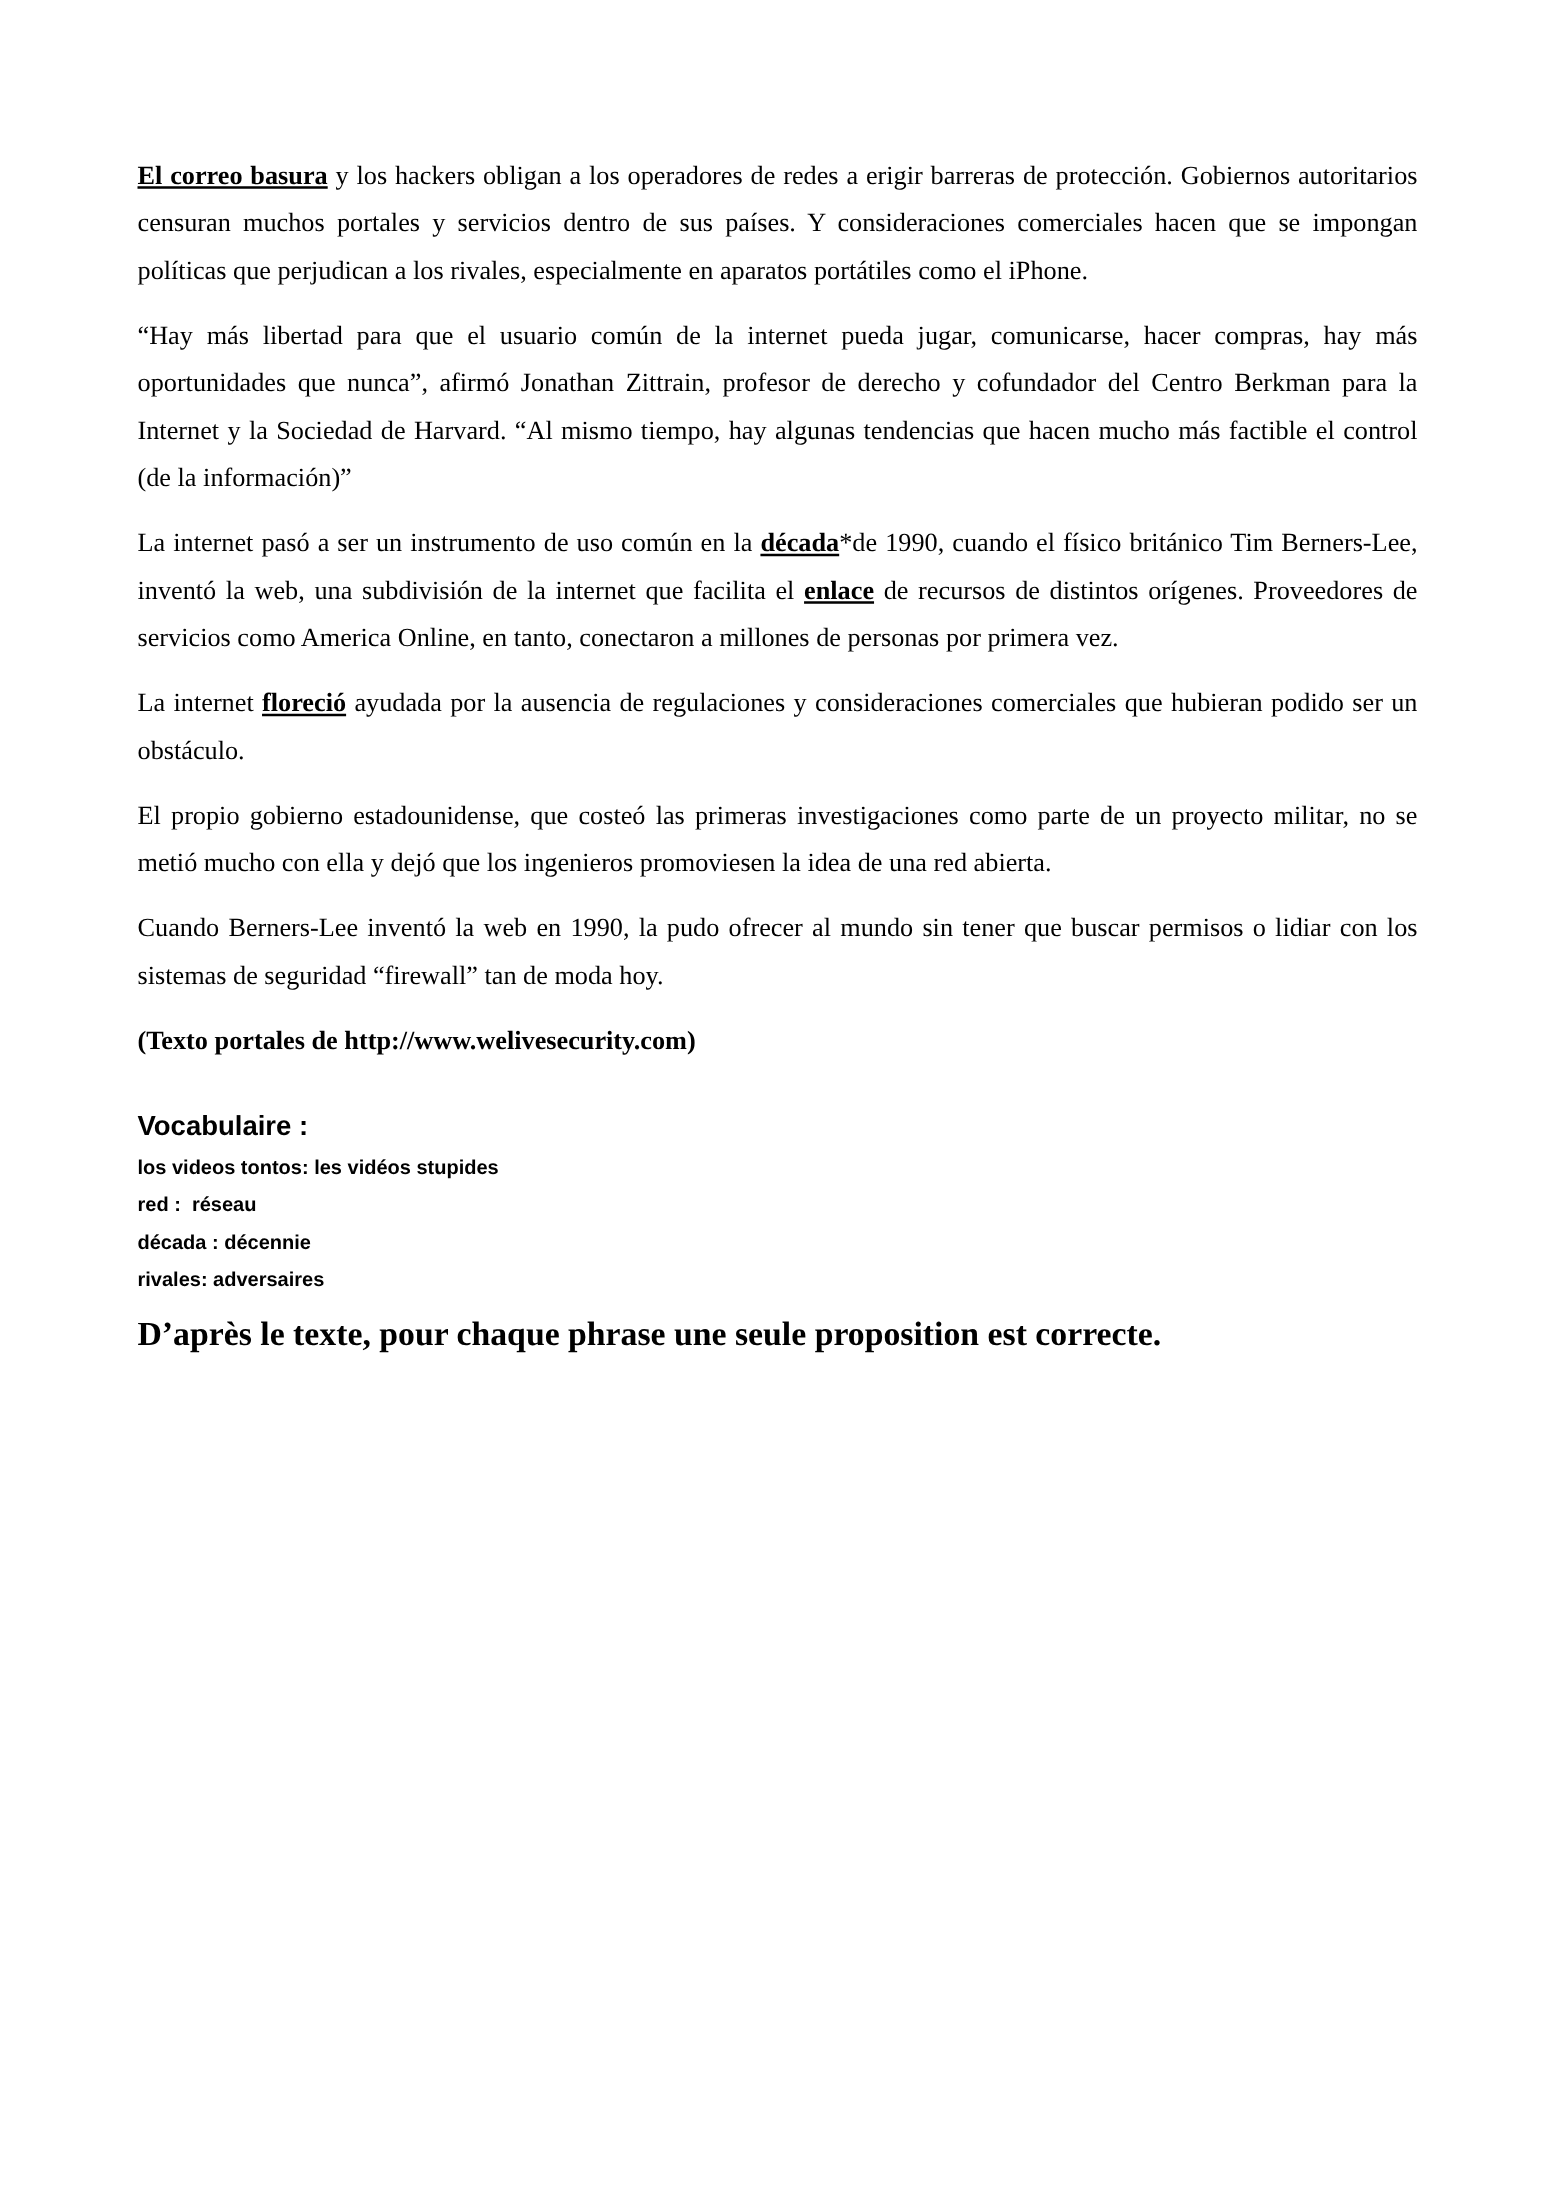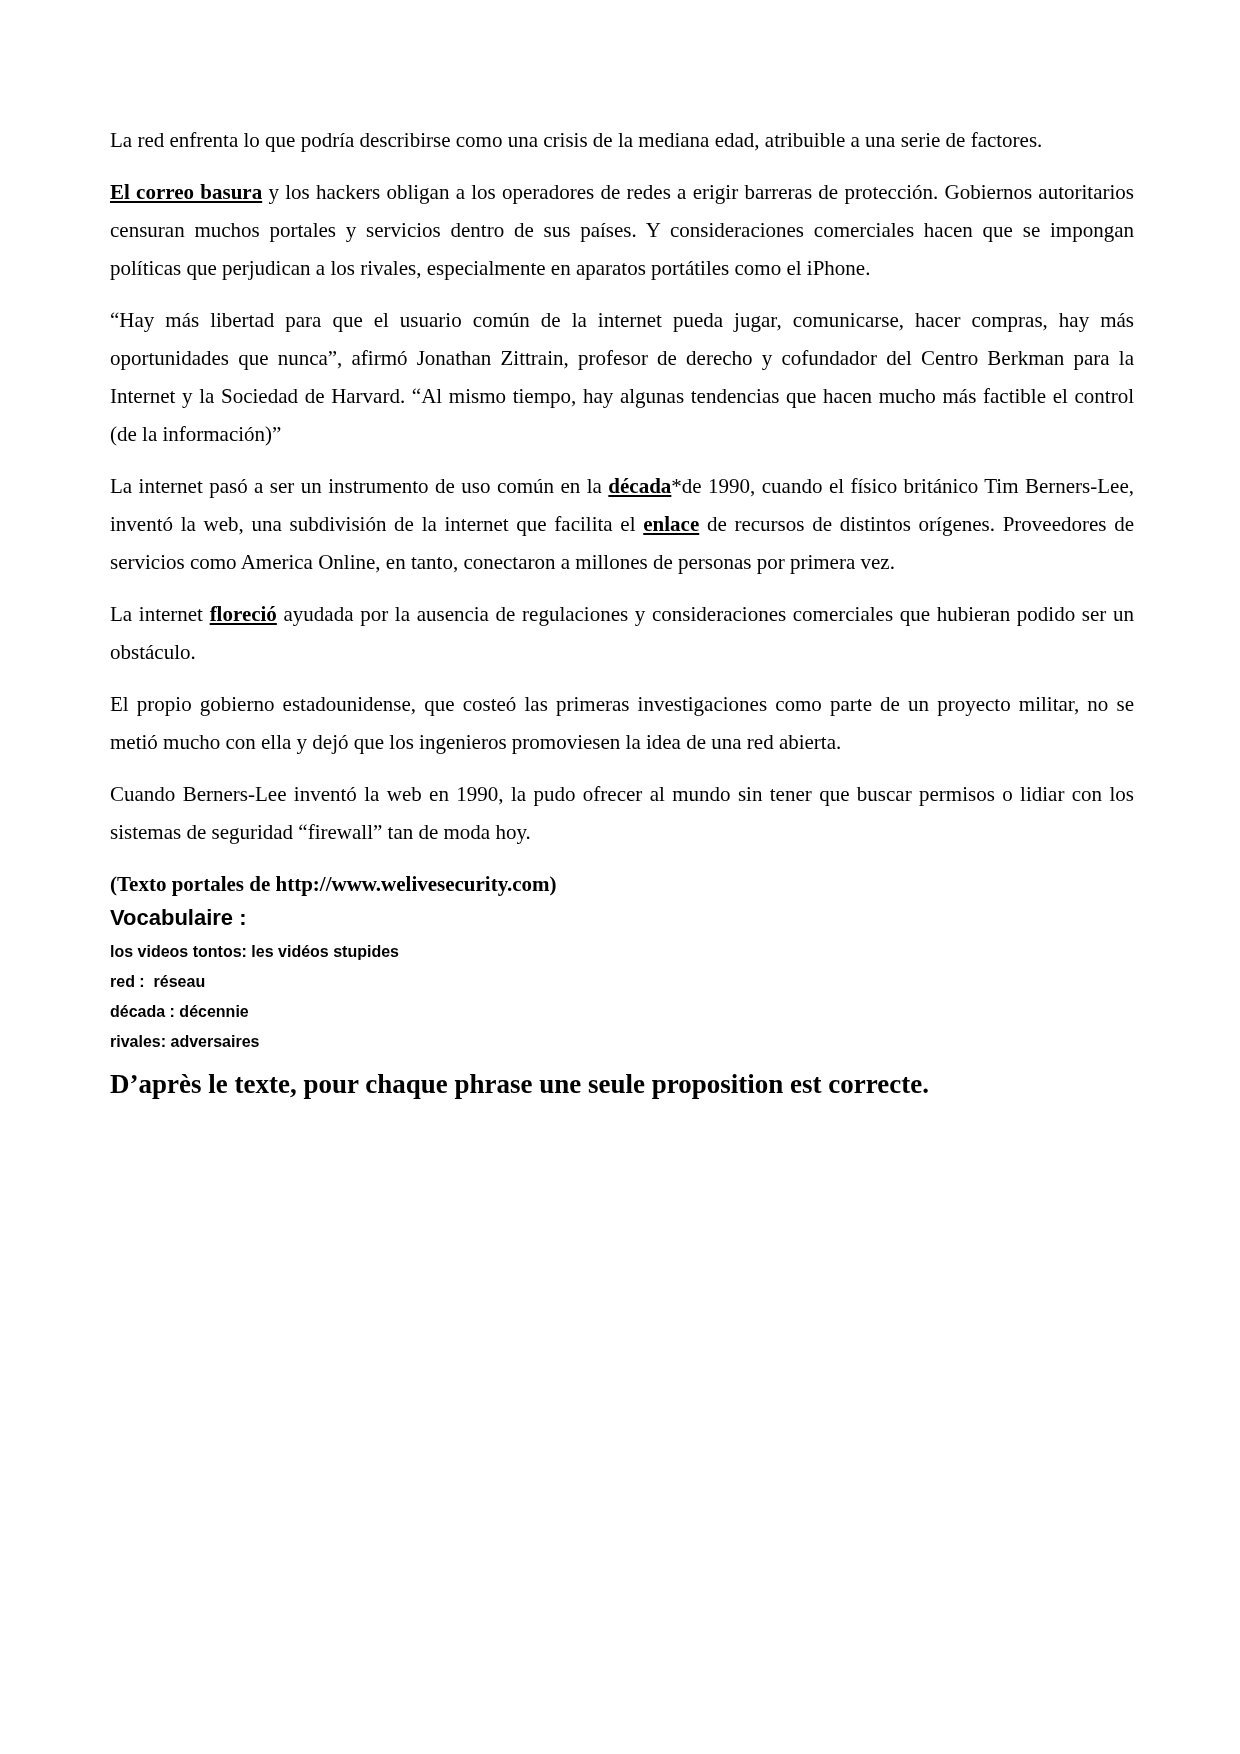--- a/index.html
+++ b/index.html
@@ -30,20 +30,21 @@
     line-height: 38px;
     font-weight: bold;
     margin: 7px 0 0 0;
   }
   .source .url { }
   .vocab-heading {
     font-family: "Liberation Sans", sans-serif;
     font-weight: bold;
     font-size: 22px;
     line-height: 30px;
+    margin-top: 35px;
   }
   .vocab-item {
     font-family: "Liberation Sans", sans-serif;
     font-weight: bold;
     font-size: 16px;
     line-height: 22px;
     margin-top: 8px;
     white-space: pre-wrap;
   }
   .instruction {
@@ -61,21 +62,20 @@
     font-size: 22px;
     line-height: 30px;
   }
 </style>
 </head>
 <body>
 
 <div class="page">
   <div class="content">
 
-    <p class="body"><span>La red enfrenta lo que podría describirse como una crisis de la mediana edad, atribuible a una serie de factores.</span></p>
 
     <p class="body"><b>El correo basura</b><span> y los hackers obligan a los operadores de redes a erigir barreras de protección. Gobiernos autoritarios censuran muchos portales y servicios dentro de sus países. Y consideraciones comerciales hacen que se impongan políticas que perjudican a los rivales, especialmente en aparatos portátiles como el iPhone.</span></p>
 
     <p class="body"><span>“Hay más libertad para que el usuario común de la internet pueda jugar, comunicarse, hacer compras, hay más oportunidades que nunca”, afirmó Jonathan Zittrain, profesor de derecho y cofundador del Centro Berkman para la Internet y la Sociedad de Harvard. “Al mismo tiempo, hay algunas tendencias que hacen mucho más factible el control (de la información)”</span></p>
 
     <p class="body"><span>La internet pasó a ser un instrumento de uso común en la </span><b>década</b><span>*de 1990, cuando el físico británico Tim Berners-Lee, inventó la web, una subdivisión de la internet que facilita el </span><b>enlace</b><span> de recursos de distintos orígenes. Proveedores de servicios como America Online, en tanto, conectaron a millones de personas por primera vez.</span></p>
 
     <p class="body"><span>La internet </span><b>floreció</b><span> ayudada por la ausencia de regulaciones y consideraciones comerciales que hubieran podido ser un obstáculo.</span></p>
 
 

